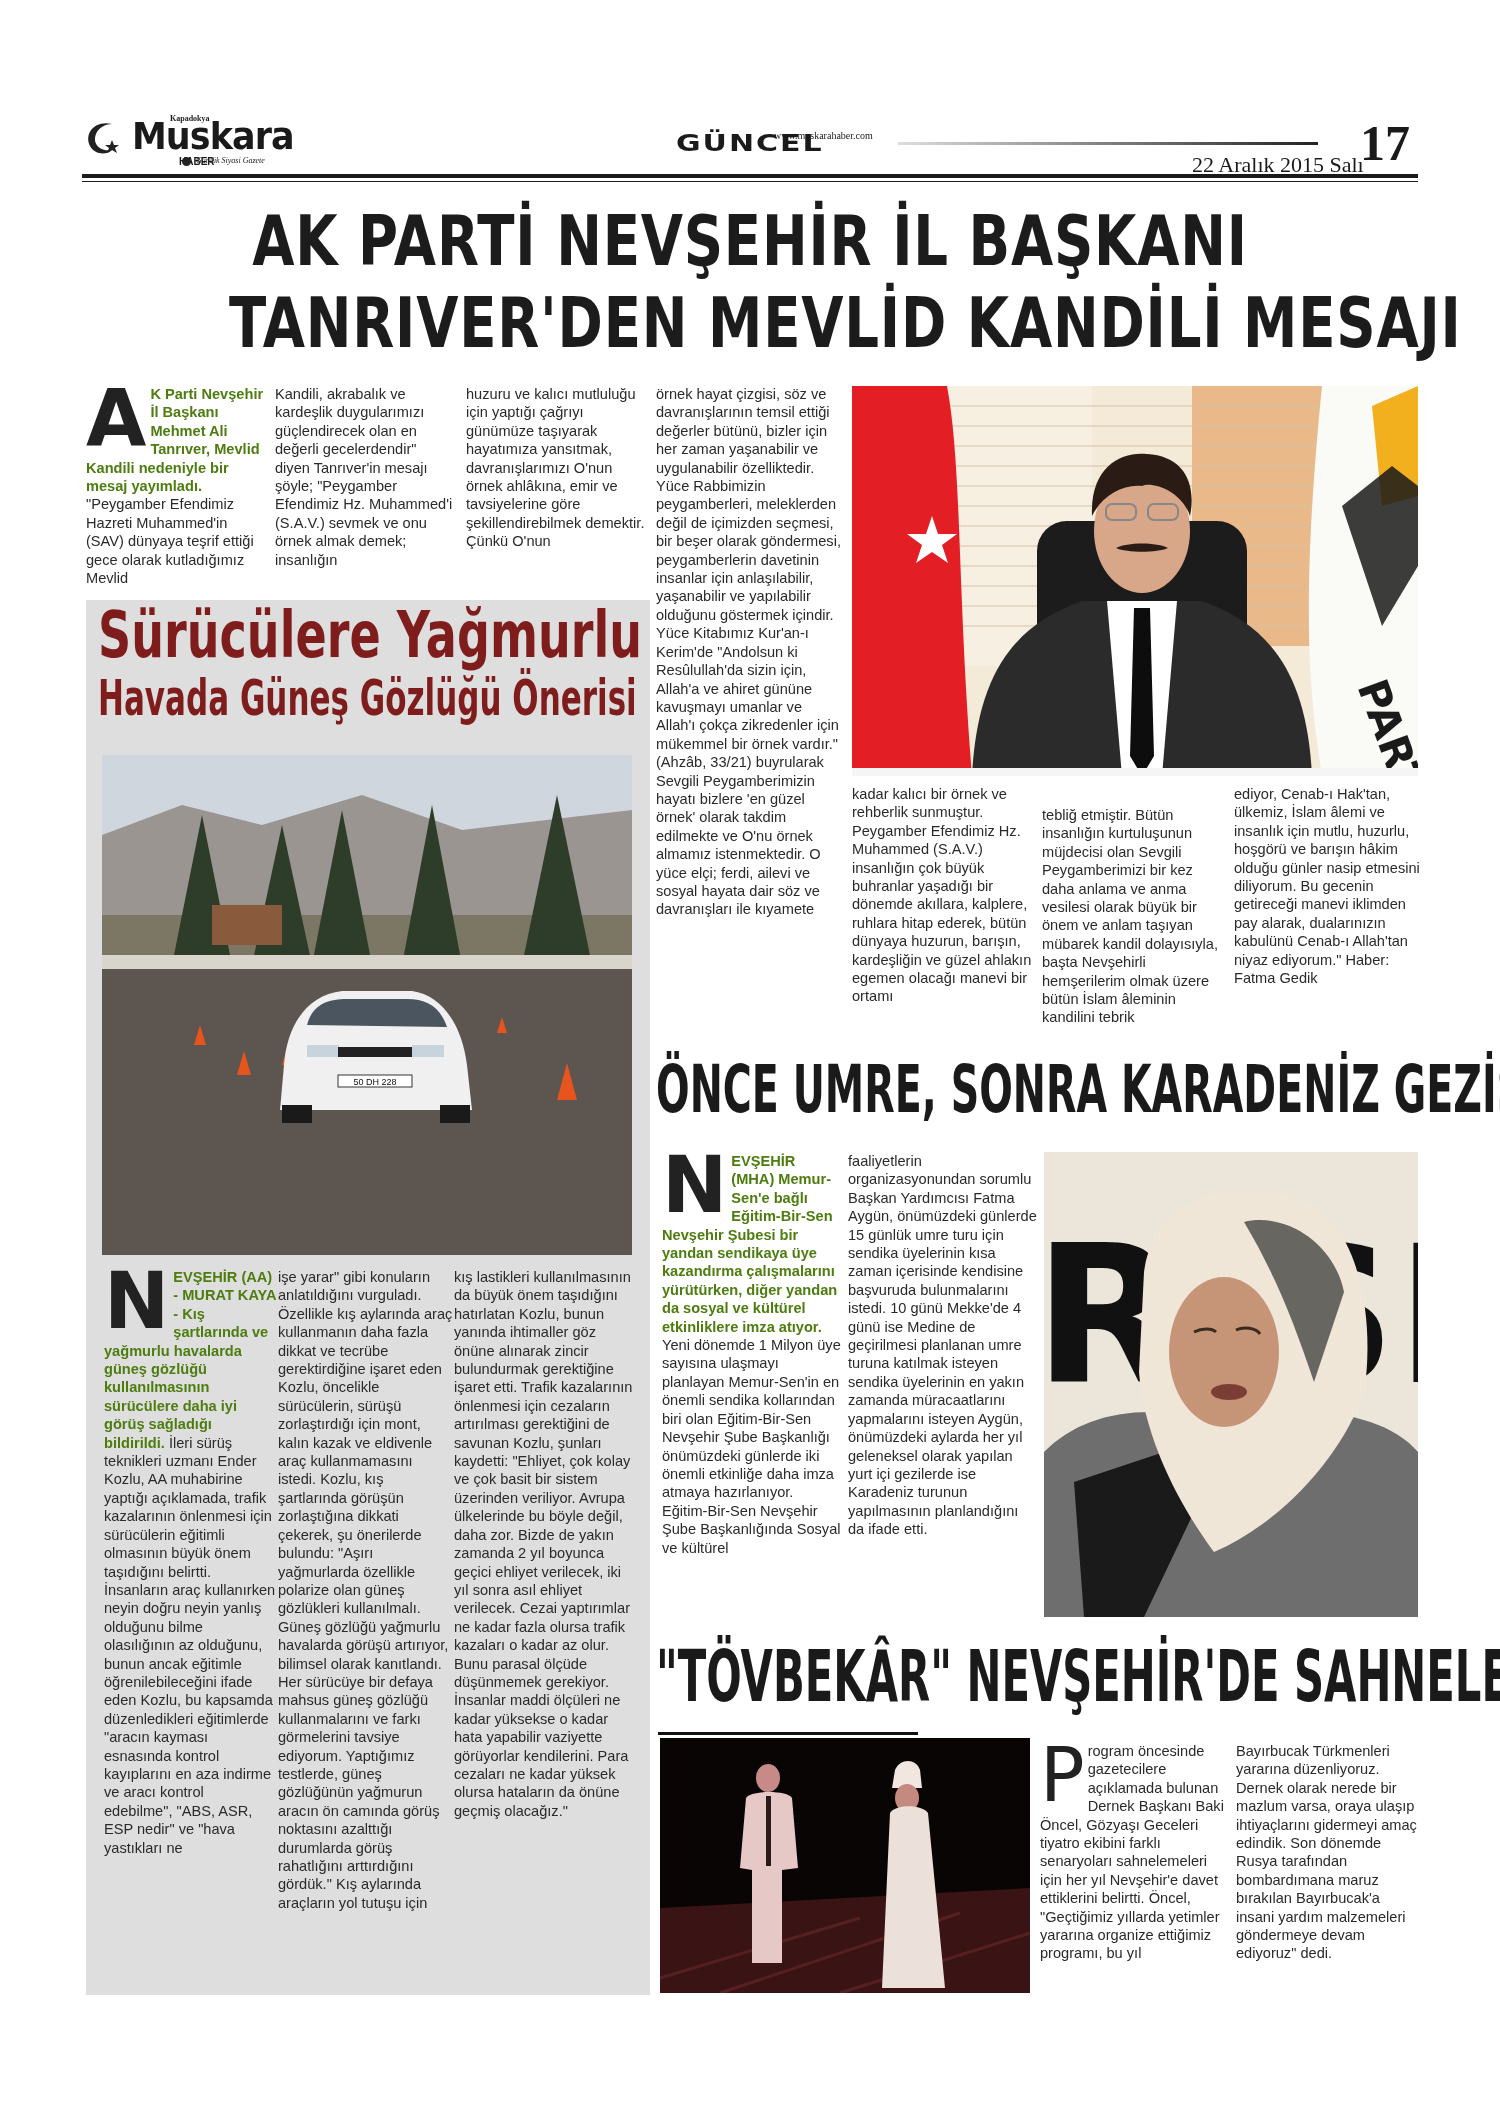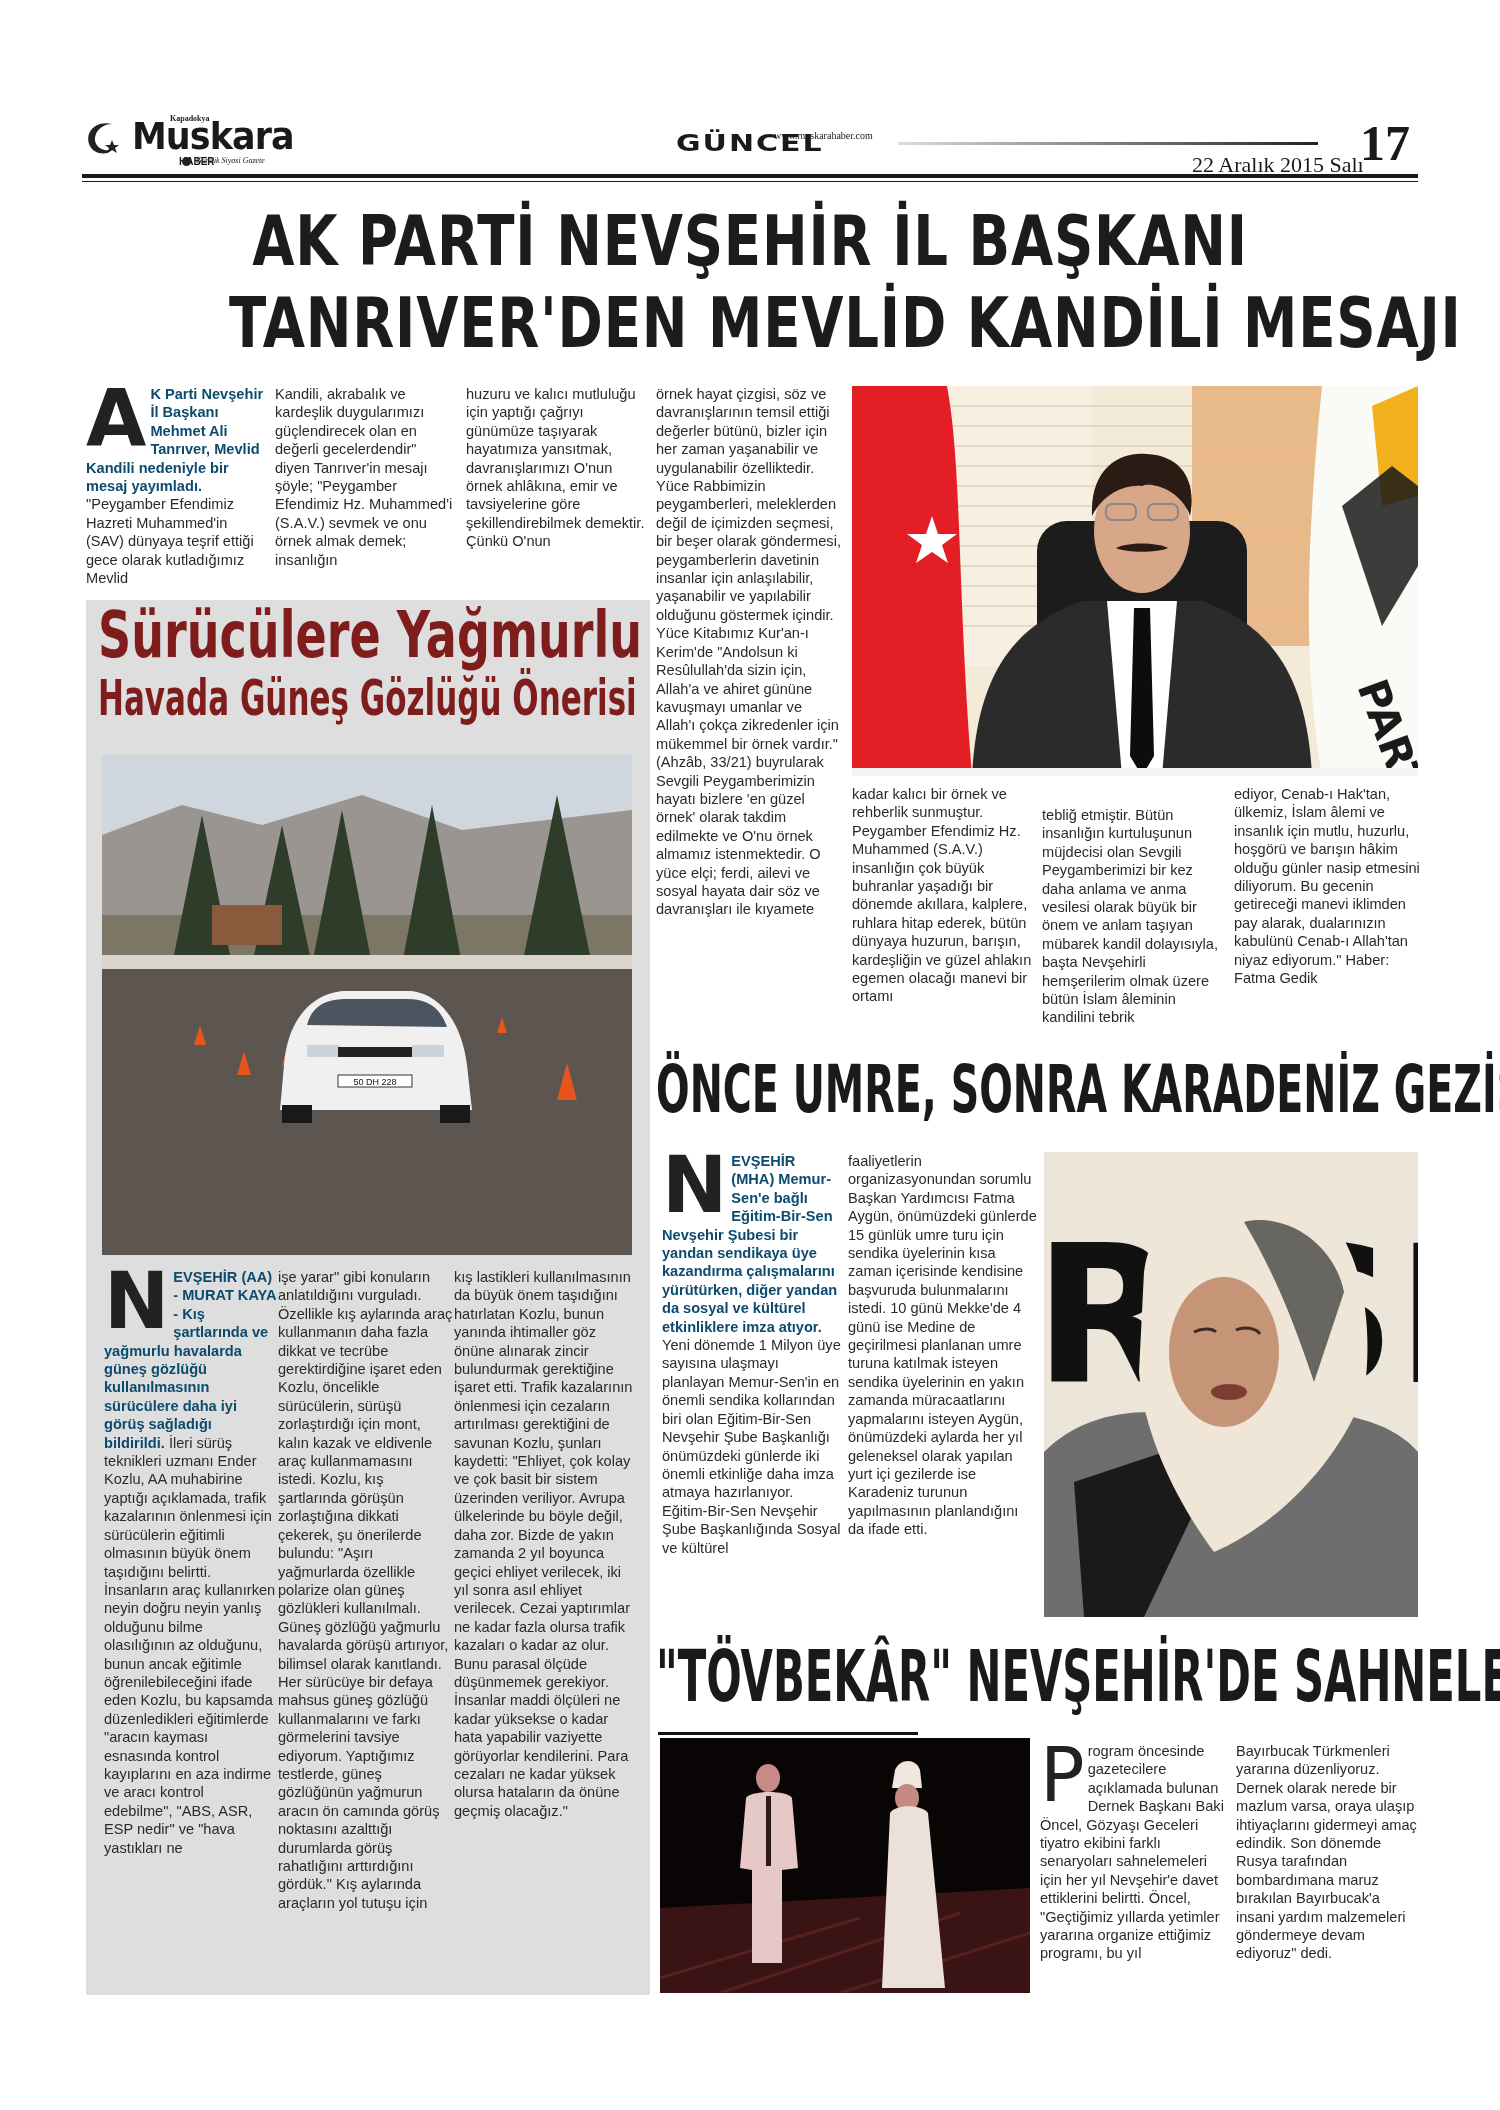--- a/index.html
+++ b/index.html
@@ -24,21 +24,21 @@
 
   .rule-thick { position: absolute; left: 82px; top: 174px; width: 1336px; height: 4px; background: #1a1a1a; }
   .rule-thin { position: absolute; left: 82px; top: 181px; width: 1336px; height: 1px; background: #1a1a1a; }
 
   
   .main-headline { position: absolute; left: 82px; top: 200px; width: 1336px; text-align: center; font-family: "DejaVu Sans", sans-serif; font-weight: bold; color: #1c1c1c; }
   .main-headline .line { display: block; font-size: 70px; line-height: 82px; transform: scaleX(0.78); letter-spacing: 1px; white-space: nowrap; }
 
   
   .col { position: absolute; font-size: 14.6px; line-height: 18.4px; color: #2a2a2a; }
-  .col b, .lead { font-weight: bold; color: #0c4a6e; margin-top: 29px; }
+  .col b, .lead { font-weight: bold; color: #4d7c0f; margin-top: 29px; }
   .dropcap { float: left; font-family: "DejaVu Sans", sans-serif; font-weight: bold; font-size: 78px; line-height: 62px; margin-right: 4px; margin-top: 2px; color: #222; }
 
   
   #a1c1 { left: 86px; top: 385px; width: 180px; }
   #a1c2 { left: 275px; top: 385px; width: 180px; }
   #a1c3 { left: 466px; top: 385px; width: 180px; }
   #a1c4 { left: 656px; top: 385px; width: 185px; }
   #a1c5 { left: 852px; top: 785px; width: 182px; }
   #a1c6 { left: 1042px; top: 806px; width: 180px; }
   #a1c7 { left: 1234px; top: 785px; width: 186px; }

